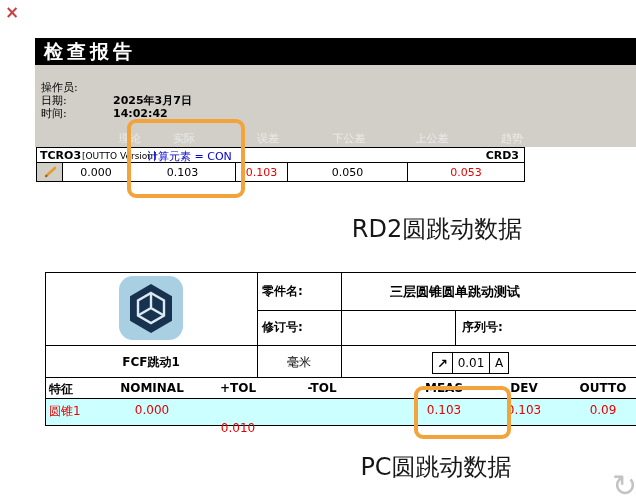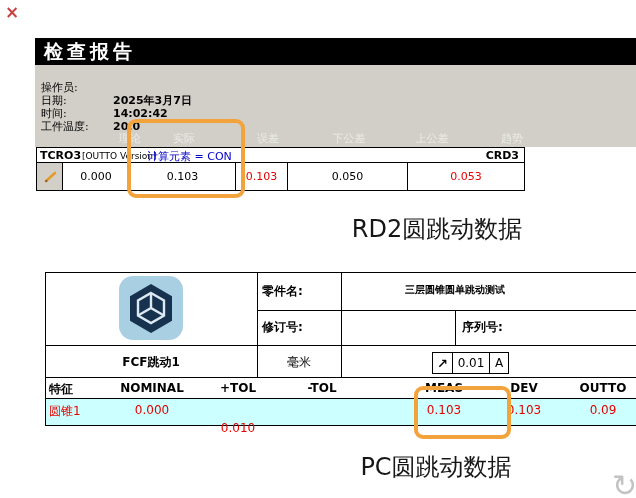--- a/index.html
+++ b/index.html
@@ -13,21 +13,21 @@
   
   .title-bar{left:35px;top:38px;width:601px;height:27px;background:#000;color:#fff;
     font-family:"DejaVu Serif","Liberation Serif",serif;font-size:19px;font-weight:bold;
     line-height:27px;padding-left:9px;letter-spacing:4px;box-sizing:border-box;}
   .info-panel{left:35px;top:65px;width:601px;height:82px;background:#d2cfc8;}
   .info-line{position:absolute;left:6px;height:13px;line-height:13px;font-size:11px;white-space:nowrap;}
   .info-label{display:inline-block;width:72px;}
   .info-value{font-weight:bold;}
   .col-head{position:absolute;top:66px;transform:translateX(-50%);font-size:11px;color:#ebebe7;white-space:nowrap;}
 
-  .rpt-table{left:36px;top:147px;width:489px;height:44px;border:1px solid #000;background:#fff;box-sizing:border-box;}
+  .rpt-table{left:36px;top:147px;width:489px;height:35px;border:1px solid #000;background:#fff;box-sizing:border-box;}
   .rpt-row1{position:absolute;left:0;top:0;width:100%;height:15px;border-bottom:1px solid #000;font-size:11px;box-sizing:border-box;}
   .id-left{position:absolute;left:3px;top:1px;font-weight:bold;}
   .demo-tag{position:absolute;left:45px;top:3px;font-size:9px;}
   .formula{position:absolute;left:110px;top:1px;color:#0000cc;text-align:right;}
   .id-right{position:absolute;right:5px;top:1px;font-weight:bold;}
   .rpt-row2{position:absolute;left:0;top:15px;bottom:0;width:100%;display:flex;}
   .rpt-cell{border-right:1px solid #000;display:flex;align-items:center;justify-content:center;
     font-size:11px;box-sizing:border-box;height:100%;}
   .c-pencil{width:26px;background:#d2cfc8;}
   .last{flex:1;border-right:none;}
@@ -65,23 +65,20 @@
 
 <div class="abs info-panel">
   <div class="info-line" style="top:16px">
     <span class="info-label">操作员:</span><span class="info-value"></span>
   </div>
   <div class="info-line" style="top:29px">
     <span class="info-label">日期:</span><span class="info-value">2025年3月7日</span>
   </div>
   <div class="info-line" style="top:42px">
     <span class="info-label">时间:</span><span class="info-value">14:02:42</span>
-  </div>
-  <div class="info-line" style="top:55px">
-    <span class="info-label">工件温度:</span><span class="info-value">20.0</span>
   </div>
   <span class="col-head" style="left:95px">理论</span>
   <span class="col-head" style="left:149px">实际</span>
   <span class="col-head" style="left:233px">误差</span>
   <span class="col-head" style="left:314px">下公差</span>
   <span class="col-head" style="left:397px">上公差</span>
   <span class="col-head" style="left:477px">趋势</span>
 </div>
 
 <div class="abs rpt-table">
@@ -123,21 +120,21 @@
   <div class="logo">
     <svg width="66" height="66" viewBox="0 0 66 66">
       <rect x="1" y="1" width="64" height="64" rx="14" fill="#a9cfe3"></rect>
       <polygon points="33,9 54,21.3 54,45.7 33,58 12,45.7 12,21.3" fill="#16324e"></polygon>
       <polygon points="33,18 46,25.5 46,40.5 33,48 20,40.5 20,25.5" fill="none" stroke="#dce9f2" stroke-width="2.4"></polygon>
       <path d="M33 18 L33 33 L46 40.5 M33 33 L20 40.5" stroke="#dce9f2" stroke-width="2.4" fill="none"></path>
     </svg>
   </div>
 
   <span class="ptxt bold" style="left:216px;top:10px">零件名:</span>
-  <span class="ptxt bold ctr" style="left:409px;top:10px;font-size:10px">三层圆锥圆单跳动测试</span>
+  <span class="ptxt bold ctr" style="left:409px;top:10px;font-size:13px">三层圆锥圆单跳动测试</span>
   <span class="ptxt bold" style="left:216px;top:46px">修订号:</span>
   <span class="ptxt bold" style="left:416px;top:46px">序列号:</span>
 
   <span class="ptxt bold ctr" style="left:105px;top:81px">FCF跳动1</span>
   <span class="ptxt ctr" style="left:253px;top:81px">毫米</span>
 
   <div class="tolbox" style="left:386px;width:21px">
     <span class="arrowglyph">↗</span>
   </div>
   <div class="tolbox" style="left:406px;width:38px">

